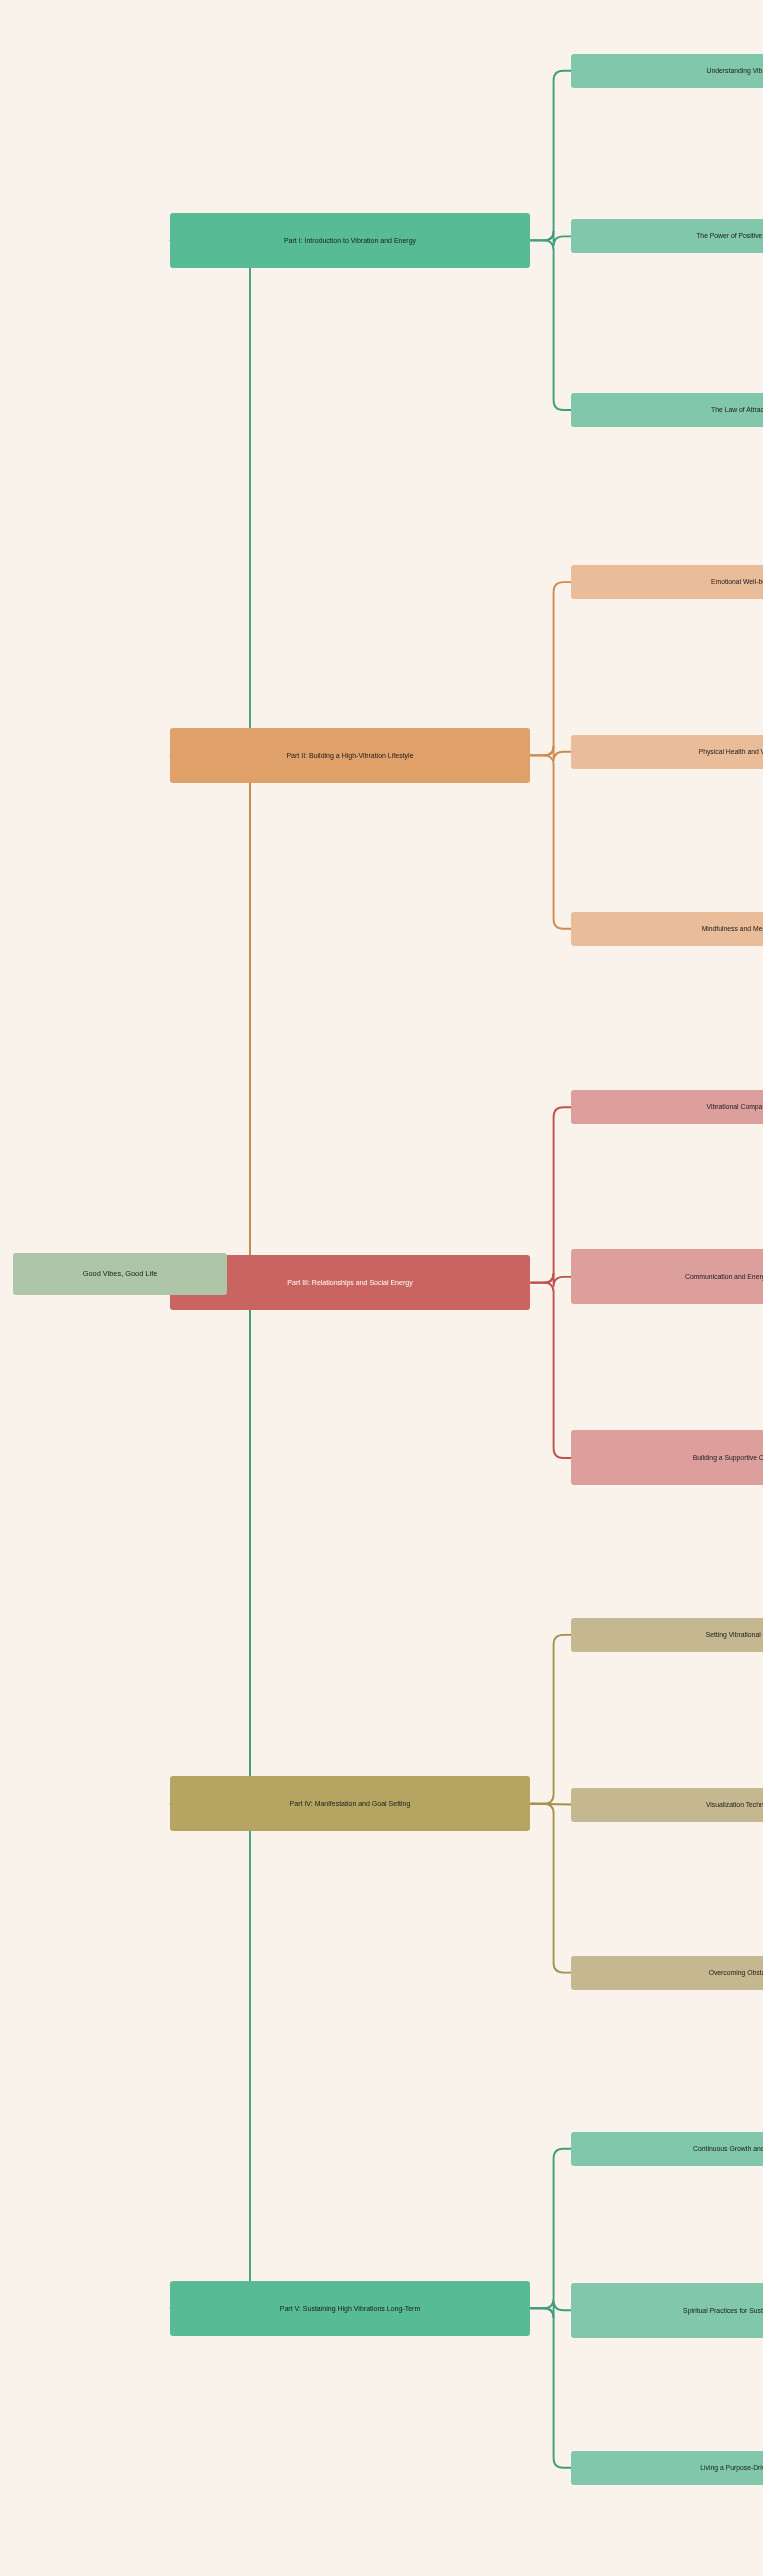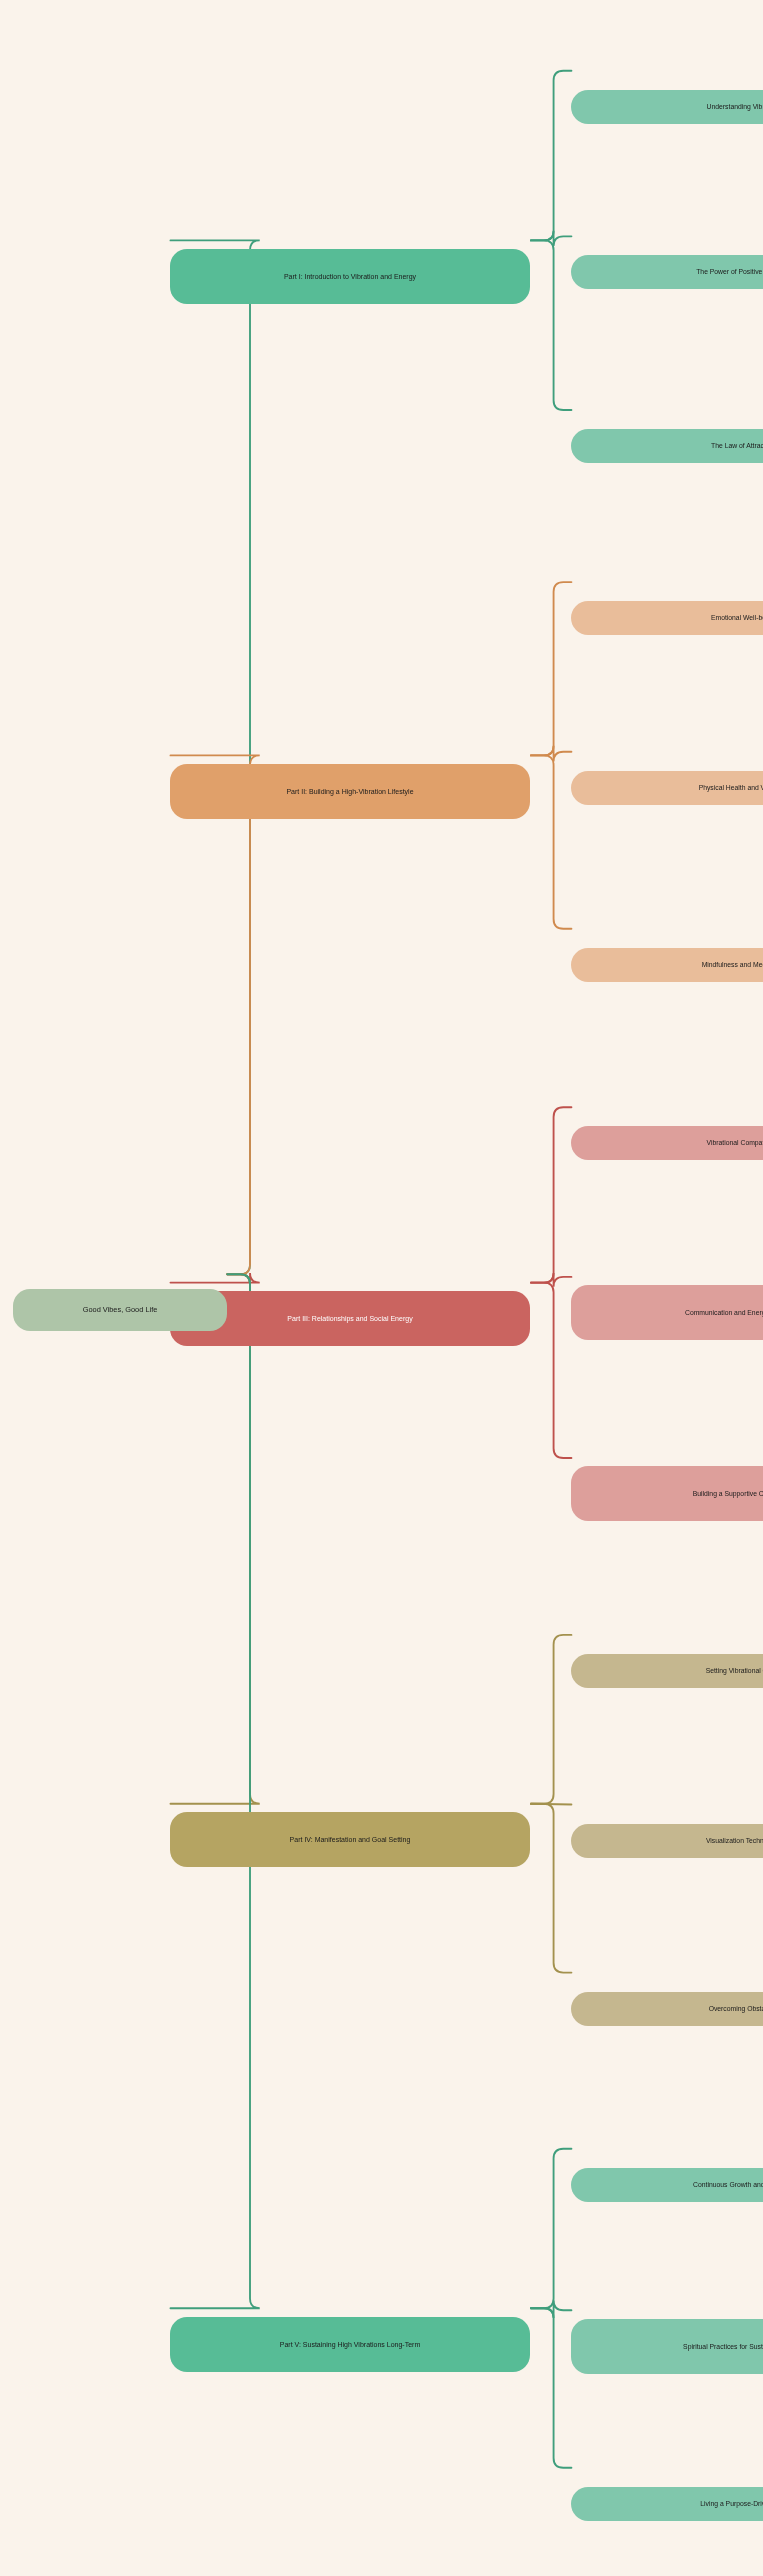--- a/index.html
+++ b/index.html
@@ -26,26 +26,25 @@
     height: 2576px;
     pointer-events: none;
   }
   .node {
     position: absolute;
     box-sizing: border-box;
     display: flex;
     align-items: center;
     justify-content: center;
     text-align: center;
-    border-radius: 17px;
+    border-radius: 3px;
     padding: 2.2px 4.9px;
     line-height: 1.42;
     color: #1b1b1b;
     overflow: hidden;
-    margin-top: 36px;
   }
   .node span {
     display: block;
     width: 100%;
   }
   
   .lvl0 { font-size: 7.4px; }
   .lvl1 { font-size: 7px; }
   .lvl2 { font-size: 6.8px; }
 

